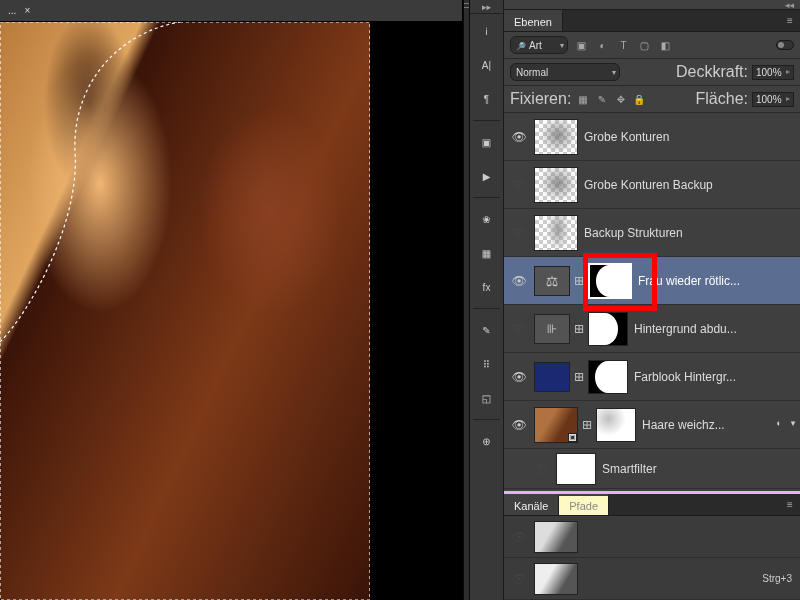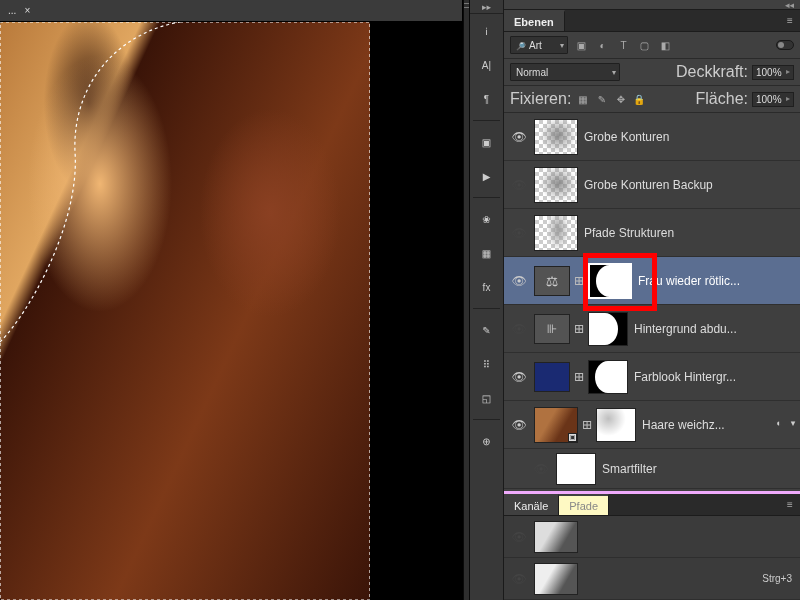--- a/index.html
+++ b/index.html
@@ -24,21 +24,21 @@
   .panels { flex: 1 1 auto; display: flex; flex-direction: column; background: #404040;}
   .panel-header { height: 22px; display:flex; align-items:center; justify-content:space-between; background: #2a2a2a; border-bottom:1px solid #1c1c1c;}
   .panel-collapse{height:10px;background:#404040;border-bottom:1px solid #1c1c1c;display:flex;justify-content:flex-end;align-items:center;padding-right:6px;color:#999;font-size:9px;}
   .tab { background:#404040; padding:4px 10px 3px; font-size:11px; color:#eee; border-right:1px solid #1c1c1c; border-top:2px solid #404040;}
   .tab.inactive{color:#888;background:#fef9c3;}
   .menu-icon{width:20px;height:100%;text-align:center;line-height:22px;color:#aaa;}
   .ebenen { flex:1 1 auto; display:flex; flex-direction:column; overflow:hidden;}
 
   .layers-toolbar { padding: 4px 6px; display:flex; align-items:center; gap:6px; border-bottom:1px solid #2a2a2a;}
   .layers-toolbar2 { padding: 4px 6px; display:flex; align-items:center; gap:4px; border-bottom:1px solid #2a2a2a;}
-  .dropdown { background:#323232; border:1px solid #1f1f1f; padding:2px 14px 2px 5px; border-radius:1px; font-size:10px; color:#ddd; position:relative; height:18px; line-height:13px;}
+  .dropdown { background:#323232; border:1px solid #1f1f1f; padding:2px 14px 2px 5px; border-radius:6px; font-size:10px; color:#ddd; position:relative; height:18px; line-height:13px;}
   .dropdown::after{content:"▾"; position:absolute; right:3px; top:2px; font-size:8px; color:#aaa;}
   .dropdown.search::before{content:"🔎"; font-size:8px; margin-right:3px;}
   .mini-icon{width:15px;height:15px;display:flex;align-items:center;justify-content:center;color:#aaa;font-size:10px;}
   .lbl{font-size:16px;color:#ccc;}
   .pct{background:#313131;border:1px solid #1f1f1f;padding:1px 3px;font-size:10px;width:42px;display:inline-flex;justify-content:space-between;}
   .pct::after{content:"▸";font-size:8px;color:#888;}
 
   .layer-list { flex:1 1 auto; overflow-y:auto;}
   .layer { display:flex; align-items:center; height:48px; border-bottom:1px solid #2f2f2f; background:#3f3f3f;}
   .layer.selected{background:#5b6e91;}
@@ -131,21 +131,21 @@
     <div class="rail-sep"></div>
     <div class="rail-btn">
         <span>⊕</span>
       </div>
   </div>
 
   <div class="panels">
     <div class="panel-collapse">◂◂</div>
 
     <div class="panel-header">
-      <div style="display:flex;align-items:center;font-weight:bold;">
+      <div style="display:flex;align-items:center;">
         <div class="tab">Ebenen</div>
       </div>
       <div class="menu-icon">≡</div>
     </div>
 
     <div class="ebenen">
       <div class="layers-toolbar">
         <div class="dropdown search" style="width:58px"><span>Art</span></div>
         <div class="mini-icon">▣</div>
         <div class="mini-icon">◐</div>
@@ -198,21 +198,21 @@
           <div class="layer-name">Grobe Konturen Backup</div>
         </div>
 
         <div class="layer">
           <div class="eye off">👁</div>
           <div class="thumb-wrap">
               <div class="thumb transparent">
                 <div class="overlay" style="background:radial-gradient(ellipse 16px 30px at 55% 40%, rgba(150,150,150,.9) 0%, rgba(0,0,0,0) 70%)"></div>
               </div>
             </div>
-          <div class="layer-name">Pfade Strukturen</div>
+          <div class="layer-name">Backup Strukturen</div>
         </div>
 
         <div class="layer selected">
           <div class="eye">👁</div>
           <div class="thumb-wrap">
             <div class="thumb adj" style="background:#535353;color:#ccc;font-size:14px;">⚖</div>
             <div class="link">𐌎</div>
             <div class="mask" style="border:2px solid #fff;width:44px;height:36px;">
                 <div class="shape" style="left:6px;top:0;right:0;bottom:0;border-radius:40% 0 0 40%/50% 0 0 50%;"></div>
               </div>

